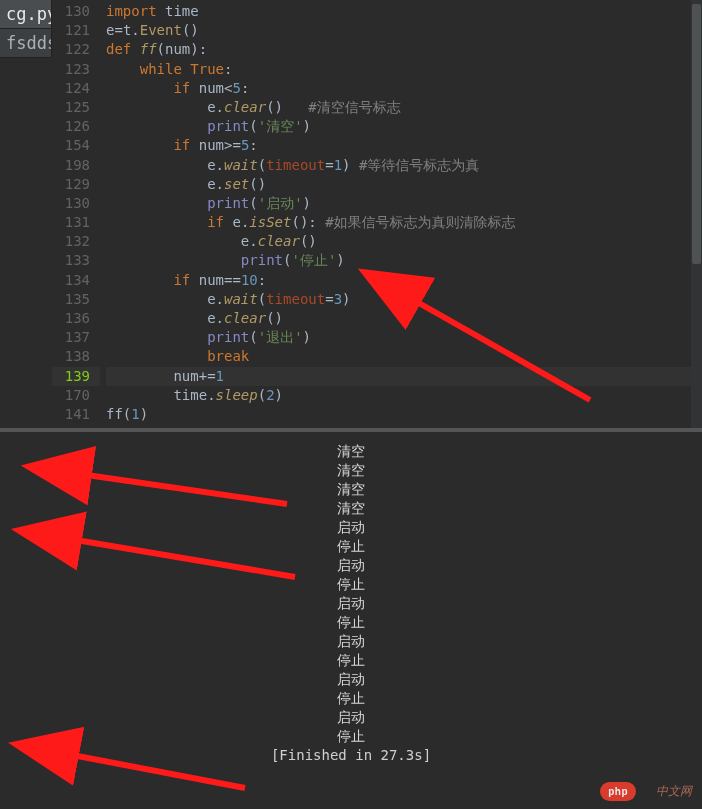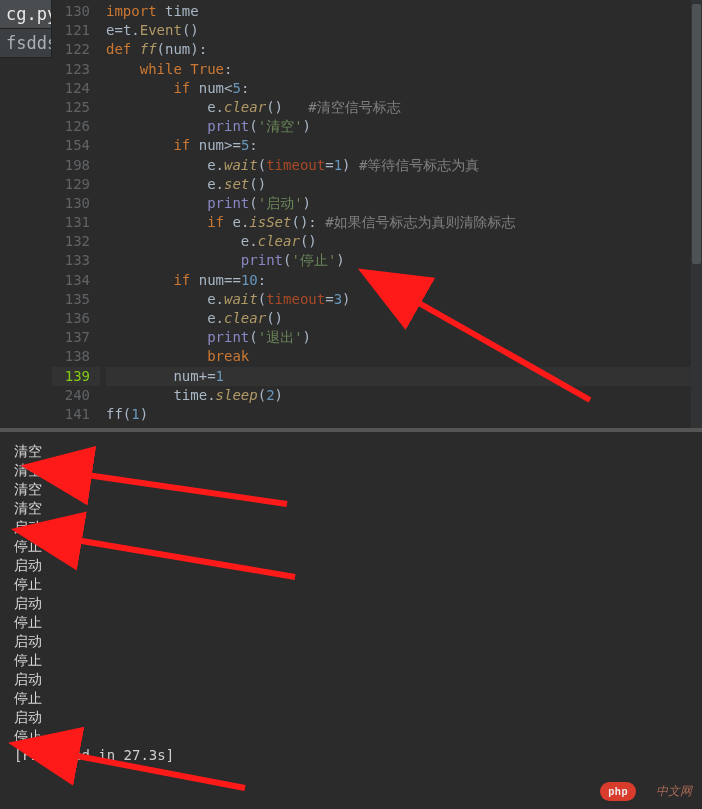--- a/index.html
+++ b/index.html
@@ -25,21 +25,21 @@
   .cm  { color:#808080; }
   .op  { color:#a9b7c6; }
   .kwarg { color:#aa4926; }
   .builtin { color:#8888c6; }
   .ctor { color:#b09a66; }
   .bool { color:#cc7832; }
   .editor-vscroll { position:absolute; right:0; top:0; bottom:0; width:11px; background:#313335; }
   .editor-vscroll .thumb { position:absolute; right:1px; top:4px; width:9px; height:260px; background:#4e5254; border-radius:2px; }
 
   .output { flex:1; background:#2b2b2b; color:#d7d7d7; padding:10px 14px 6px; position:relative; font-size:14px; line-height:19px; overflow:hidden; }
-  .output .line { height:19px; }
+  .output .line { height:19px;text-align:center; }
   .finished { color:#cfcfcf; }
 
   
   .arrow { position:absolute; pointer-events:none; z-index:30; }
   .arrow svg { overflow:visible; }
 
   .watermark { position:absolute; right:10px; bottom:8px; z-index:40; display:flex; align-items:center; gap:20px; opacity:.92;}
   .watermark .badge { background:#e83e2e; color:#fff; font-weight:700; font-size:10px; letter-spacing:.5px; padding:4px 8px; border-radius:12px; font-family:Arial,sans-serif; }
   .watermark .txt { color:#b36e59; font-size:12px; font-family:"Microsoft YaHei",sans-serif;font-style:italic; }
 </style>
@@ -68,21 +68,21 @@
           <div class="ln">130</div>
           <div class="ln">131</div>
           <div class="ln">132</div>
           <div class="ln">133</div>
           <div class="ln">134</div>
           <div class="ln">135</div>
           <div class="ln">136</div>
           <div class="ln">137</div>
           <div class="ln">138</div>
           <div class="ln cur">139</div>
-          <div class="ln">240</div>
+          <div class="ln">170</div>
           <div class="ln">141</div>
         </div>
       <div class="code" id="code"><div class="row"><span class="kw">import</span><span class="name"> time</span></div><div class="row"><span class="name">e</span><span class="op">=</span><span class="name">t</span><span class="op">.</span><span class="ctor">Event</span><span class="op">()</span></div><div class="row"><span class="kw">def </span><span class="fn">ff</span><span class="op">(</span><span class="name">num</span><span class="op">):</span></div><div class="row"><span class="op">    </span><span class="kw">while </span><span class="bool">True</span><span class="op">:</span></div><div class="row"><span class="op">        </span><span class="kw">if </span><span class="name">num</span><span class="op">&lt;</span><span class="num">5</span><span class="op">:</span></div><div class="row"><span class="name">            e.</span><span class="fn">clear</span><span class="op">()   </span><span class="cm">#清空信号标志</span></div><div class="row"><span class="op">            </span><span class="builtin">print</span><span class="op">(</span><span class="str">'清空'</span><span class="op">)</span></div><div class="row"><span class="op">        </span><span class="kw">if </span><span class="name">num</span><span class="op">&gt;=</span><span class="num">5</span><span class="op">:</span></div><div class="row"><span class="name">            e.</span><span class="fn">wait</span><span class="op">(</span><span class="kwarg">timeout</span><span class="op">=</span><span class="num">1</span><span class="op">) </span><span class="cm">#等待信号标志为真</span></div><div class="row"><span class="name">            e.</span><span class="fn">set</span><span class="op">()</span></div><div class="row"><span class="op">            </span><span class="builtin">print</span><span class="op">(</span><span class="str">'启动'</span><span class="op">)</span></div><div class="row"><span class="op">            </span><span class="kw">if </span><span class="name">e.</span><span class="fn">isSet</span><span class="op">(): </span><span class="cm">#如果信号标志为真则清除标志</span></div><div class="row"><span class="name">                e.</span><span class="fn">clear</span><span class="op">()</span></div><div class="row"><span class="op">                </span><span class="builtin">print</span><span class="op">(</span><span class="str">'停止'</span><span class="op">)</span></div><div class="row"><span class="op">        </span><span class="kw">if </span><span class="name">num</span><span class="op">==</span><span class="num">10</span><span class="op">:</span></div><div class="row"><span class="name">            e.</span><span class="fn">wait</span><span class="op">(</span><span class="kwarg">timeout</span><span class="op">=</span><span class="num">3</span><span class="op">)</span></div><div class="row"><span class="name">            e.</span><span class="fn">clear</span><span class="op">()</span></div><div class="row"><span class="op">            </span><span class="builtin">print</span><span class="op">(</span><span class="str">'退出'</span><span class="op">)</span></div><div class="row"><span class="op">            </span><span class="kw">break</span></div><div class="row cur"><span class="name">        num</span><span class="op">+=</span><span class="num">1</span></div><div class="row"><span class="name">        time.</span><span class="fn">sleep</span><span class="op">(</span><span class="num">2</span><span class="op">)</span></div><div class="row"><span class="name">ff</span><span class="op">(</span><span class="num">1</span><span class="op">)</span></div></div>
     </div>
     <div class="editor-vscroll">
       <div class="thumb"></div>
     </div>
   </div>
 
   <div class="output" id="output">

